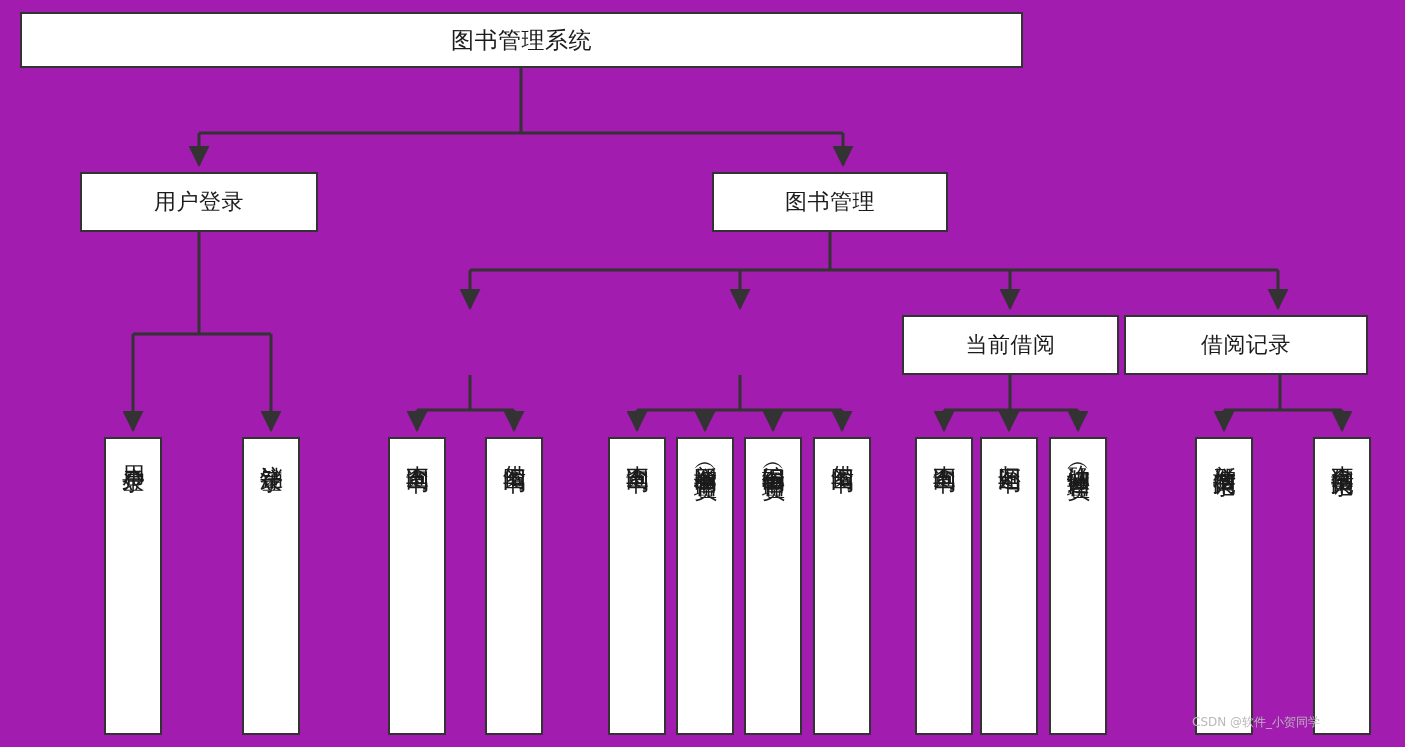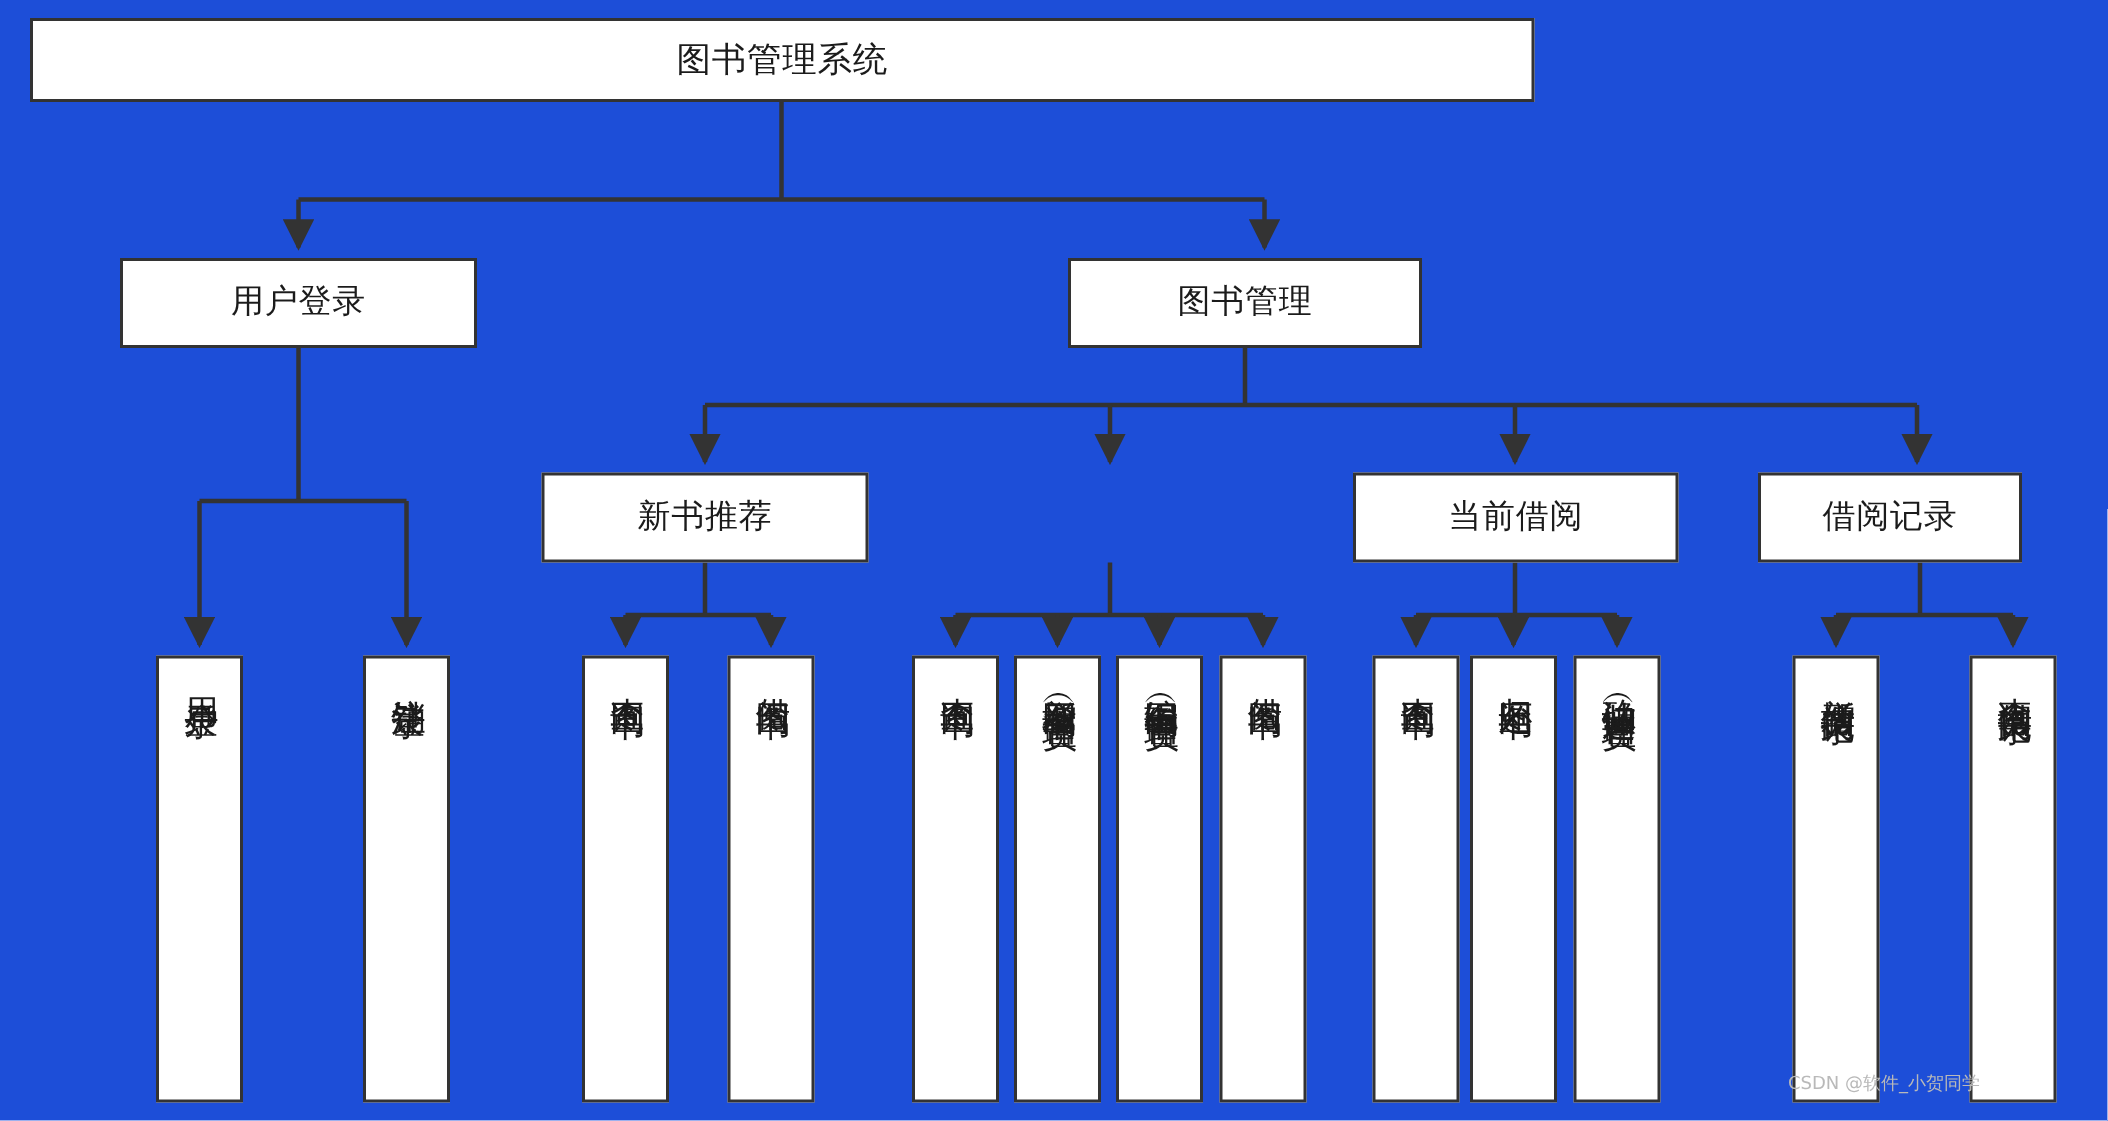--- a/index.html
+++ b/index.html
@@ -4,21 +4,21 @@
 <style>
   html, body {
     margin: 0;
     padding: 0;
     background: #ffffff;
   }
   #diagram {
     position: relative;
     width: 1405px;
     height: 747px;
-    background: #1d4ed8;
+    background: #a21caf;
     font-family: "DejaVu Sans", "Liberation Sans", sans-serif;
     overflow: hidden;
     text-decoration: underline;
   }
   #connectors {
     position: absolute;
     left: 0;
     top: 0;
     width: 1405px;
     height: 747px;
@@ -128,27 +128,24 @@
     <span class="node-label">图书管理系统</span>
   </div>
 
   <div class="node h" style="left:80px; top:172px; width:238px; height:60px;">
     <span class="node-label">用户登录</span>
   </div>
   <div class="node h" style="left:712px; top:172px; width:236px; height:60px;">
     <span class="node-label">图书管理</span>
   </div>
 
-  <div class="node h" style="left:361px; top:315px; width:218px; height:60px;">
-    <span class="node-label">新书推荐</span>
-  </div>
   <div class="node h" style="left:902px; top:315px; width:217px; height:60px;align-items:center;">
     <span class="node-label">当前借阅</span>
   </div>
-  <div class="node h" style="left:1172px; top:315px; width:176px; height:60px;">
+  <div class="node h" style="left:1124px; top:315px; width:244px; height:60px;">
     <span class="node-label">借阅记录</span>
   </div>
 
   <div class="node v" style="left:104px; top:437px; width:58px; height:298px;">
     <span class="node-label">用户登录</span>
   </div>
   <div class="node v" style="left:242px; top:437px; width:58px; height:298px;">
     <span class="node-label">注销登录</span>
   </div>
 

